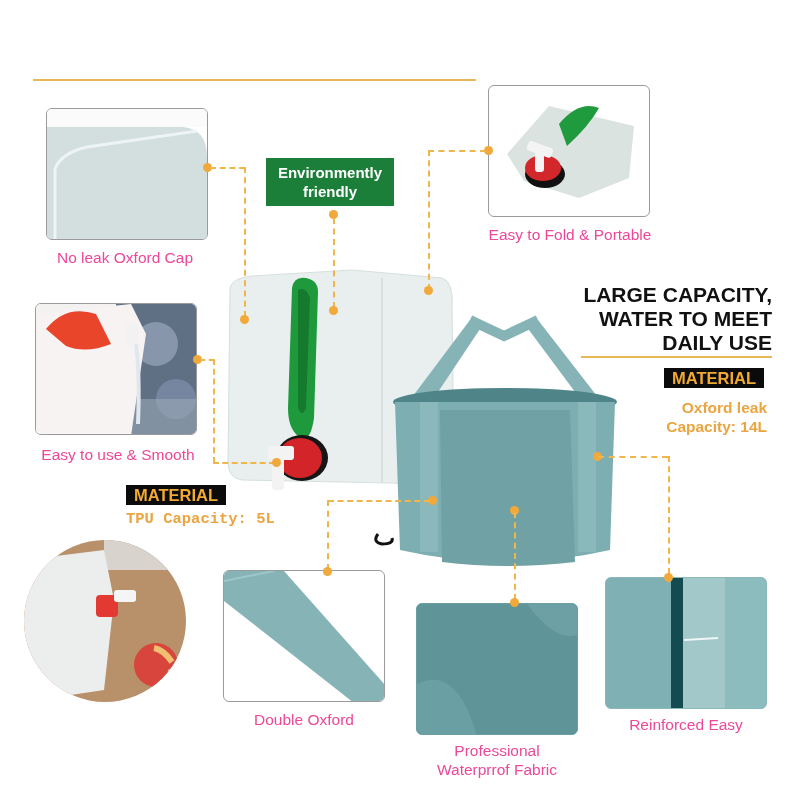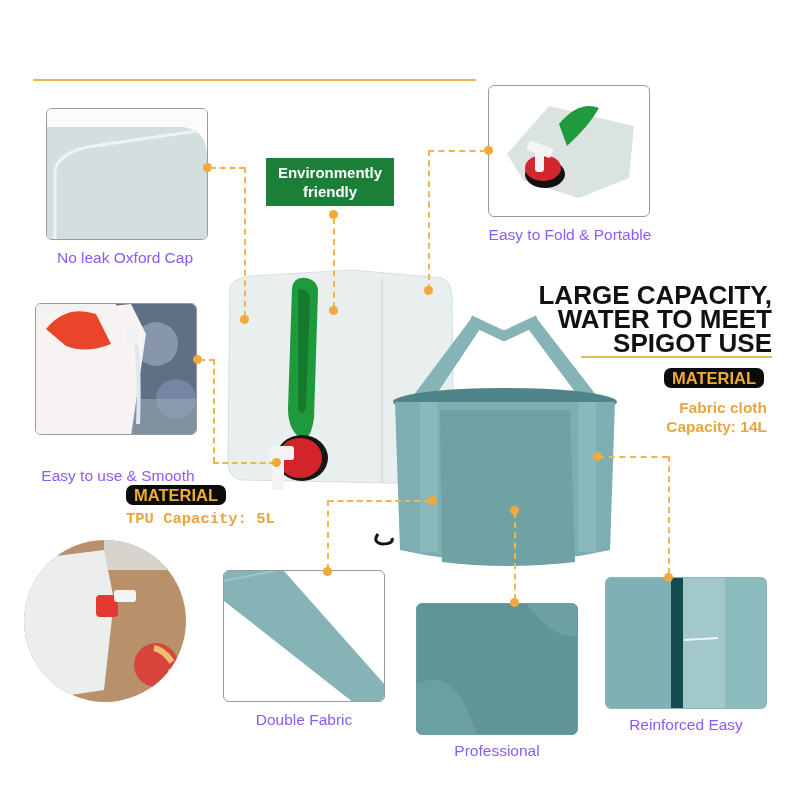--- a/index.html
+++ b/index.html
@@ -4,32 +4,32 @@
   <style>
     * { margin: 0; padding: 0; box-sizing: border-box; }
     html, body { width: 800px; height: 800px; background: #ffffff; overflow: hidden; }
     body { position: relative; font-family: "Liberation Sans", sans-serif; color: #222; }
     .abs { position: absolute; }
 
     .main-title { left: 33px; top: 28px; font-size: 21.5px; font-weight: 700; line-height: 24px; color: #111; letter-spacing: -0.2px; }
     .title-rule { left: 33px; top: 79px; width: 443px; height: 2px; background: #e9b755; }
 
     .photo { border: 1px solid #9a9a9a; border-radius: 6px; overflow: hidden; }
-    .caption { font-size: 15.5px; color: #8b5cf6; text-align: center; line-height: 19px; }
+    .caption { font-size: 15.5px; color: #ec4899; text-align: center; line-height: 19px; }
 
     .dot { width: 9px; height: 9px; border-radius: 50%; background: #f0a93a; }
     .hline { height: 0; border-top: 2px dashed #f0b64a; }
     .vline { width: 0; border-left: 2px dashed #f0b64a; }
 
     .green-badge { left: 266px; top: 158px; width: 128px; height: 48px; background: #1b7f3a; color: #fff; font-size: 15px; font-weight: 700; text-align: center; line-height: 19px; padding-top: 5px; }
 
-    .mat-badge { background: #0b0b0b; color: #f1aa33; font-weight: 700; font-size: 16.5px; line-height: 20px; padding: 0 8px; border-radius: 7px; }
+    .mat-badge { background: #0b0b0b; color: #f1aa33; font-weight: 700; font-size: 16.5px; line-height: 20px; padding: 0 8px; }
     .mat-text { color: #eba540; font-weight: 700; font-size: 15.5px; line-height: 19px; }
 
-    .right-head { right: 28px; top: 283px; text-align: right; font-size: 26px; font-weight: 700; line-height: 24px; color: #111; }
+    .right-head { right: 28px; top: 283px; text-align: right; font-size: 21px; font-weight: 700; line-height: 24px; color: #111; }
     .right-rule { left: 581px; top: 356px; width: 191px; height: 2px; background: #e9b755; }
   </style>
 </head>
 <body>
 
 <div class="abs main-title">
 </div>
 <div class="abs title-rule"></div>
 
 <div class="abs photo" style="left:46px; top:108px; width:162px; height:132px; background:#fff;">
@@ -47,21 +47,21 @@
     <rect x="80" y="0" width="82" height="132" fill="#5f6f84"></rect>
     <circle cx="120" cy="40" r="22" fill="#8796aa"></circle>
     <circle cx="140" cy="95" r="20" fill="#7686a0"></circle>
     <rect x="80" y="95" width="82" height="37" fill="#9aa8b6" opacity="0.6"></rect>
     <path d="M0 10 L95 0 L110 30 L95 132 L0 132 Z" fill="#f7f3f2"></path>
     <path d="M10 25 Q30 0 60 10 L75 40 Q50 50 30 42 Z" fill="#e8452b"></path>
     <rect x="90" y="20" width="12" height="22" fill="#f2f2f2"></rect>
     <path d="M100 40 Q104 70 102 120" stroke="#dfe8ee" stroke-width="4" fill="none"></path>
   </svg>
 </div>
-<div class="abs caption" style="left:22px; top:466px; width:192px;">Easy to use &amp; Smooth</div>
+<div class="abs caption" style="left:22px; top:445px; width:192px;">Easy to use &amp; Smooth</div>
 
 <div class="abs photo" style="left:488px; top:85px; width:162px; height:132px; background:#fff;">
   <svg width="162" height="132" viewBox="0 0 162 132">
     <path d="M18 68 L60 20 L145 40 L140 92 L90 112 L35 95 Z" fill="#dbe3e1"></path>
     <path d="M70 38 Q90 14 110 22 Q100 40 78 60 Z" fill="#1f9a3c"></path>
     <ellipse cx="56" cy="88" rx="20" ry="14" fill="#111"></ellipse>
     <ellipse cx="54" cy="82" rx="18" ry="13" fill="#d2272b"></ellipse>
     <rect x="38" y="58" width="26" height="10" rx="3" fill="#f4f4f4" transform="rotate(20 50 63)"></rect>
     <rect x="46" y="62" width="9" height="24" rx="3" fill="#f4f4f4"></rect>
   </svg>
@@ -99,27 +99,27 @@
     <path d="M8 222 Q2 230 12 232 Q24 232 22 226" stroke="#111" stroke-width="3" fill="none"></path>
   </svg>
 </div>
 
 <div class="abs mat-badge" style="left:126px; top:485px;">MATERIAL</div>
 <div class="abs mat-text" style="left:126px; top:510px;font-family:Liberation Mono, monospace;">TPU Capacity: 5L</div>
 
 <div class="abs right-head">
   <div>LARGE CAPACITY,</div>
   <div>WATER TO MEET</div>
-  <div>SPIGOT USE</div>
+  <div>DAILY USE</div>
 </div>
 <div class="abs right-rule"></div>
 
 <div class="abs mat-badge" style="left:664px; top:368px;">MATERIAL</div>
 <div class="abs mat-text" style="right:33px; top:398px; text-align:right;">
-  <div>Fabric cloth</div>
+  <div>Oxford leak</div>
   <div>Capacity: 14L</div>
 </div>
 
 <div class="abs" style="left:24px; top:540px; width:162px; height:162px; border-radius:50%; overflow:hidden;">
   <svg width="162" height="162" viewBox="0 0 162 162">
     <rect width="162" height="162" fill="#b8906a"></rect>
     <rect x="80" y="0" width="82" height="30" fill="#d8d3cc"></rect>
     <path d="M0 20 L80 10 L90 60 L80 150 L0 162 Z" fill="#eceeee"></path>
     <rect x="72" y="55" width="22" height="22" rx="4" fill="#e23a33"></rect>
     <rect x="90" y="50" width="22" height="12" rx="3" fill="#f5f5f5"></rect>
@@ -128,31 +128,32 @@
     <path d="M144 130 Q162 118 162 140 L162 162 L140 162 Z" fill="#f0cdb5"></path>
   </svg>
 </div>
 
 <div class="abs photo" style="left:223px; top:570px; width:162px; height:132px; background:#fff;">
   <svg width="162" height="132" viewBox="0 0 162 132">
     <path d="M0 0 L60 0 L162 115 L162 132 L130 132 L0 30 Z" fill="#86b4b6"></path>
     <path d="M0 10 L50 0" stroke="#9ec6c8" stroke-width="2"></path>
   </svg>
 </div>
-<div class="abs caption" style="left:215px; top:710px; width:178px;">Double Fabric</div>
+<div class="abs caption" style="left:215px; top:710px; width:178px;">Double Oxford</div>
 
 <div class="abs photo" style="left:416px; top:603px; width:162px; height:132px; background:#5f9499; border-color:#6a9ea2;">
   <svg width="162" height="132" viewBox="0 0 162 132">
     <rect width="162" height="132" fill="#5f9499"></rect>
     <path d="M0 80 Q40 60 60 132 L0 132 Z" fill="#6fa4a8" opacity="0.7"></path>
     <path d="M110 0 Q140 40 162 30 L162 0 Z" fill="#75a9ad" opacity="0.6"></path>
   </svg>
 </div>
 <div class="abs caption" style="left:405px; top:741px; width:184px;text-align:center;">
   <div>Professional</div>
+  <div>Waterprrof Fabric</div>
 </div>
 
 <div class="abs photo" style="left:605px; top:577px; width:162px; height:132px; background:#7fb1b5; border-color:#8bb8bb;">
   <svg width="162" height="132" viewBox="0 0 162 132">
     <rect width="162" height="132" fill="#7fb0b4"></rect>
     <rect x="65" y="0" width="12" height="132" fill="#134b50"></rect>
     <rect x="77" y="0" width="42" height="132" fill="#a3c8ca"></rect>
     <rect x="119" y="0" width="43" height="132" fill="#8dbcbf"></rect>
     <line x1="78" y1="62" x2="112" y2="60" stroke="#f0f6f6" stroke-width="2"></line>
   </svg>

